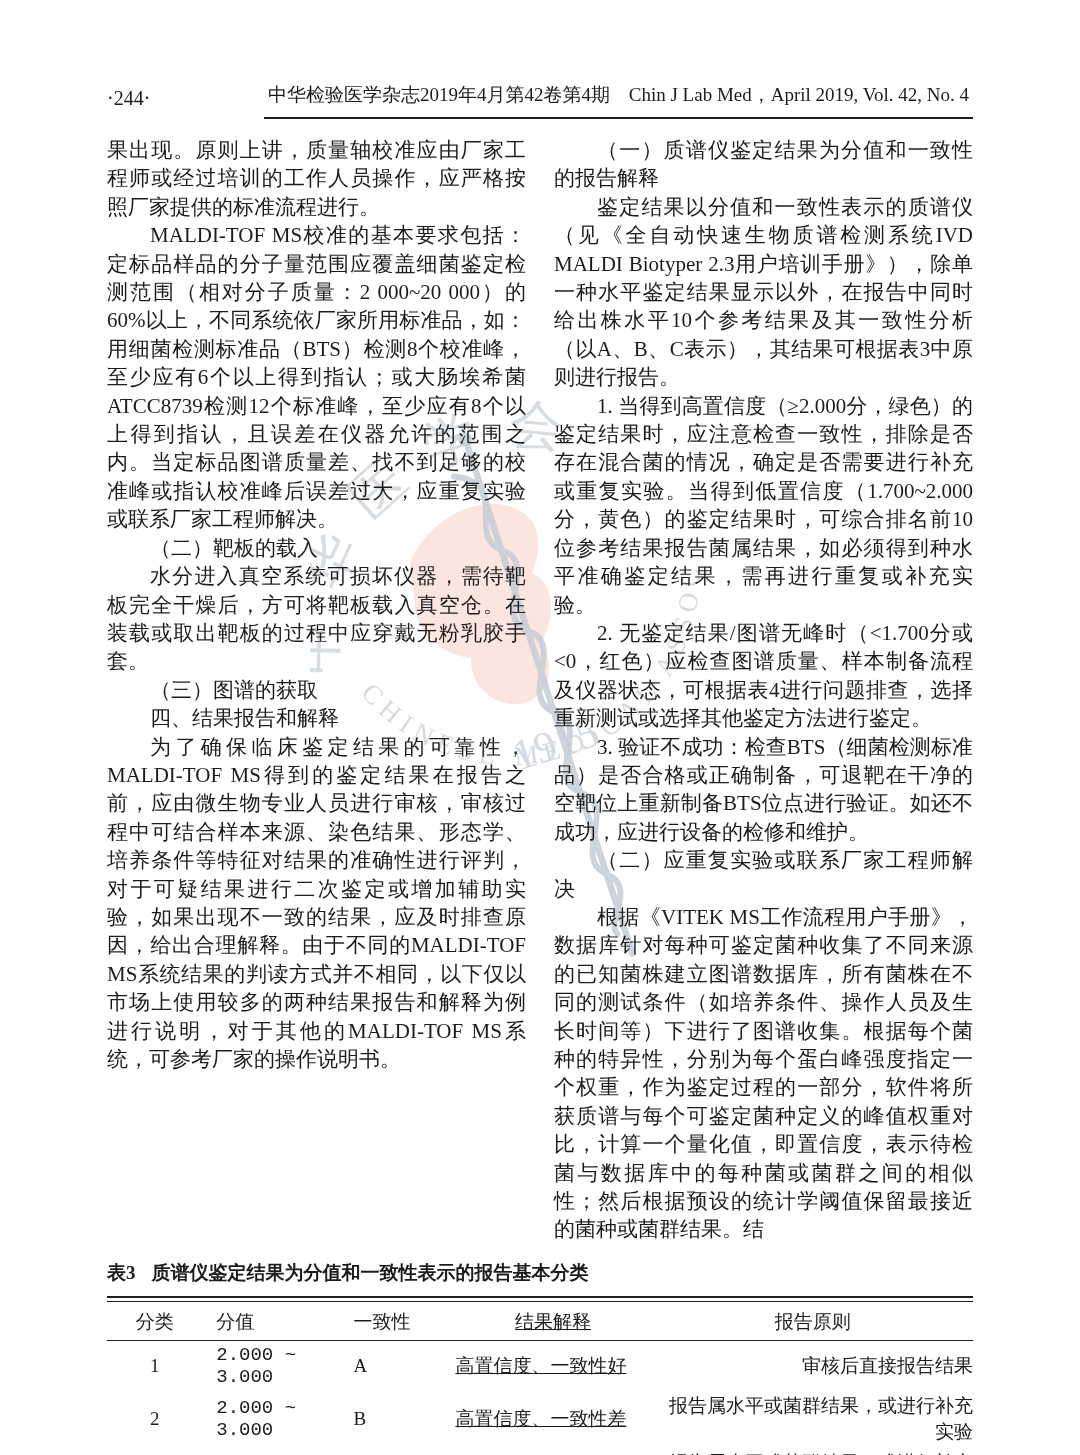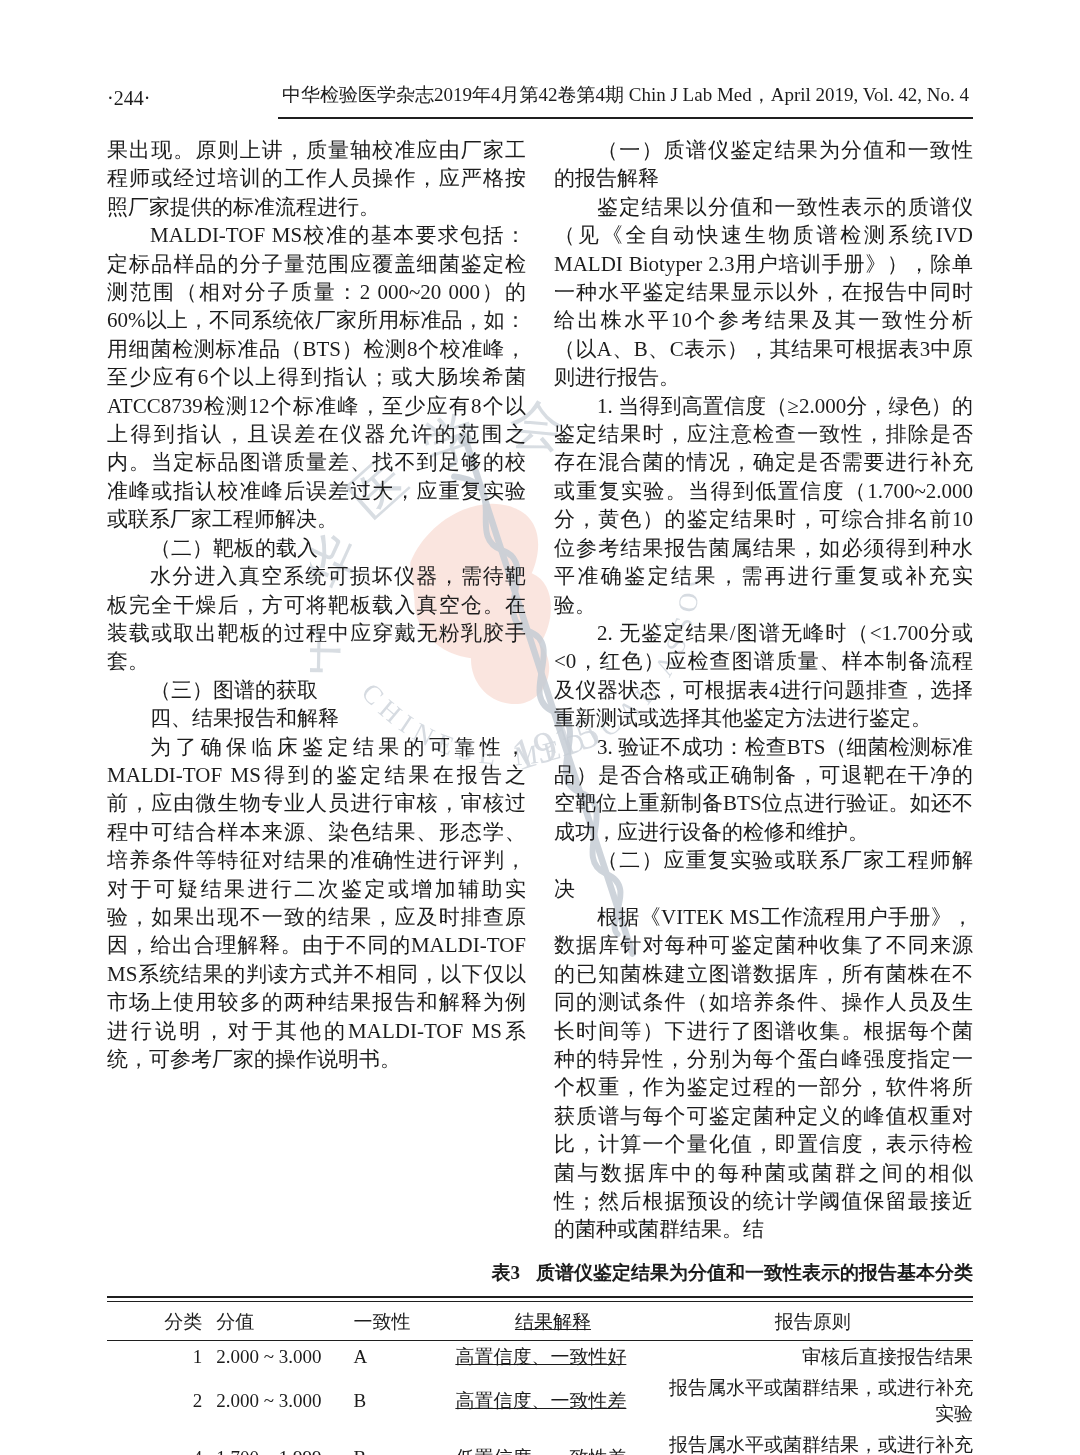--- a/index.html
+++ b/index.html
@@ -27,21 +27,21 @@
   }
   .pageno{white-space:nowrap;padding-bottom:9px;}
   .jtitle{
     flex:0 0 auto;
     text-align:center;
     border-bottom:2px solid #1f1f1f;
     padding:0 4px 9px 4px;
     white-space:nowrap;
     font-size:19px;
   }
-  .jtitle .cn{}
+  .jtitle .cn{margin-right:14px;}
   
   .cols{
     position:relative;
     z-index:1;
     display:flex;
     gap:28px;
     margin-top:17px;
     min-height:966px;
   }
   .col{
@@ -53,21 +53,21 @@
   }
   .col p{margin:0;}
   .col p.ind{text-indent:2.05em;}
   
   .tablewrap{
     position:relative;
     z-index:1;
     margin-top:16px;
   }
   .tbl-title{
-    text-align:right;
+    text-align:left;
     font-size:19px;
     font-weight:bold;
     margin:0 0 10px 0;
   }
   .tbl-title .lbl{margin-right:16px;}
   .rule-double{
     height:3px;
     border-top:2px solid #1f1f1f;
     border-bottom:1px solid #1f1f1f;
   }
@@ -77,22 +77,22 @@
     font-size:19px;
     border-bottom:2.5px solid #1f1f1f;
     margin-top:1px;
   }
   table.t3 th{
     font-weight:normal;
     padding:6px 0 5px 0;
     border-bottom:1.5px solid #1f1f1f;
   }
   table.t3 td{padding:3px 0 2px 0;}
-  .c1{width:11%;text-align:right;}
-  .c2{width:17%;text-align:left;padding-left:14px !important;}
+  .c1{width:11%;text-align:center;}
+  .c2{width:17%;text-align:left;padding-left:14px !important;font-family:Liberation Mono, monospace;}
   .c3{width:12%;text-align:left;padding-left:4px !important;}
   .c4{width:23%;text-align:left;padding-left:2px !important;text-decoration:underline;}
   th.c4,th.c5{text-align:center;padding-left:0 !important;}
   .c5{width:37%;text-align:right;padding-left:12px !important;}
   
   .watermark{
     position:absolute;
     left:310px;top:388px;
     width:460px;height:622px;
     z-index:0;

